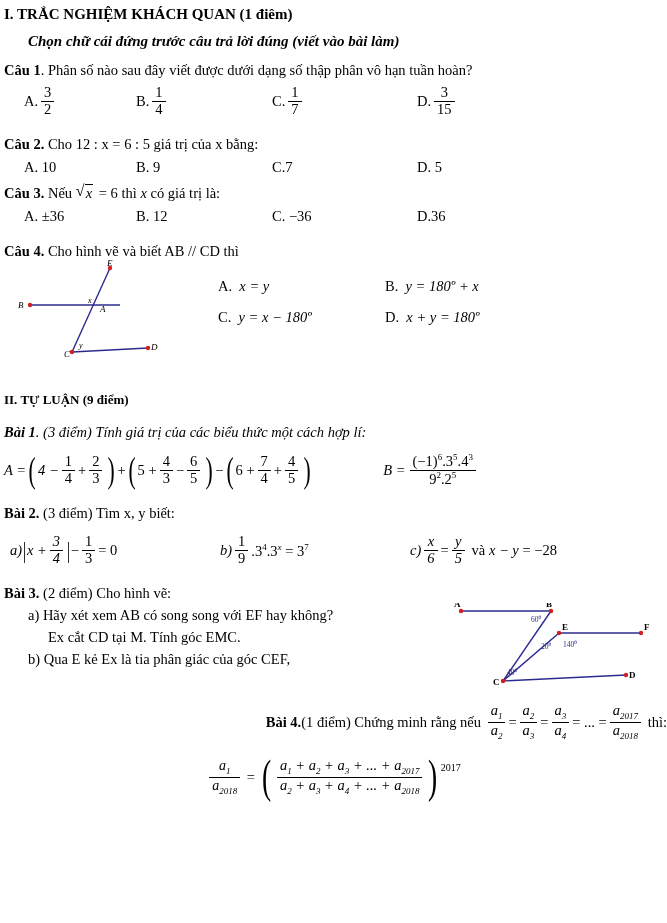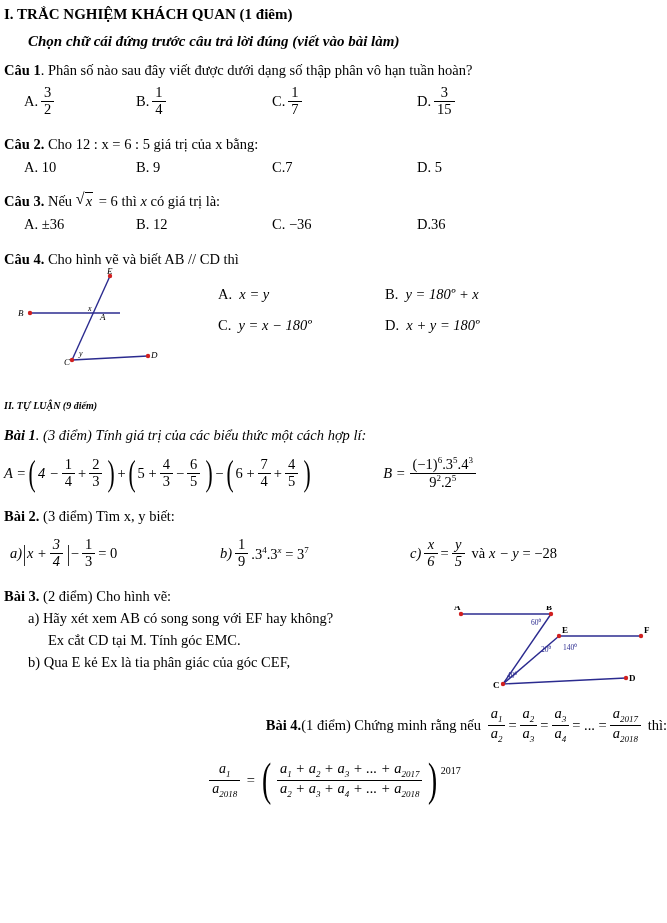--- a/index.html
+++ b/index.html
@@ -85,23 +85,22 @@
   }
   .inline-opts-table {
     margin-left: 200px;
   }
   .inline-opts-table td {
     padding: 6px 0 6px 0;
     font-size: 14.5px;
   }
   .sec2 {
     font-weight: bold;
-    font-size: 10px;
+    font-size: 13px;
     margin: 20px 16px 0 4px;
-    font-style: italic;
   }
   .bai {
     margin: 12px 0 0 4px;
     font-size: 14.5px;
   }
   .math-row {
     display: flex;
     align-items: center;
     margin-top: 10px;
   }
@@ -173,21 +172,21 @@
     </div>
     <div class="opt" style="width:145px;">
       <span>C.</span>
         <span>7</span>
     </div>
     <div class="opt">
       <span>D.</span>&nbsp;<span>5</span>
     </div>
   </div>
 
-  <div class="q" style="margin-top:16px;">
+  <div class="q" style="margin-top:8px;">
     <b>Câu 3.</b>
     <span> Nếu
       <span class="sqrt"><span class="bar ital">x</span></span>
       = 6 thì <span class="ital">x</span>  có giá trị là:
     </span>
   </div>
   <div class="opts" style="margin-left:24px;">
     <div class="opt" style="width:112px;">
       <span>A.</span>&nbsp;<span>±36</span>
     </div>

